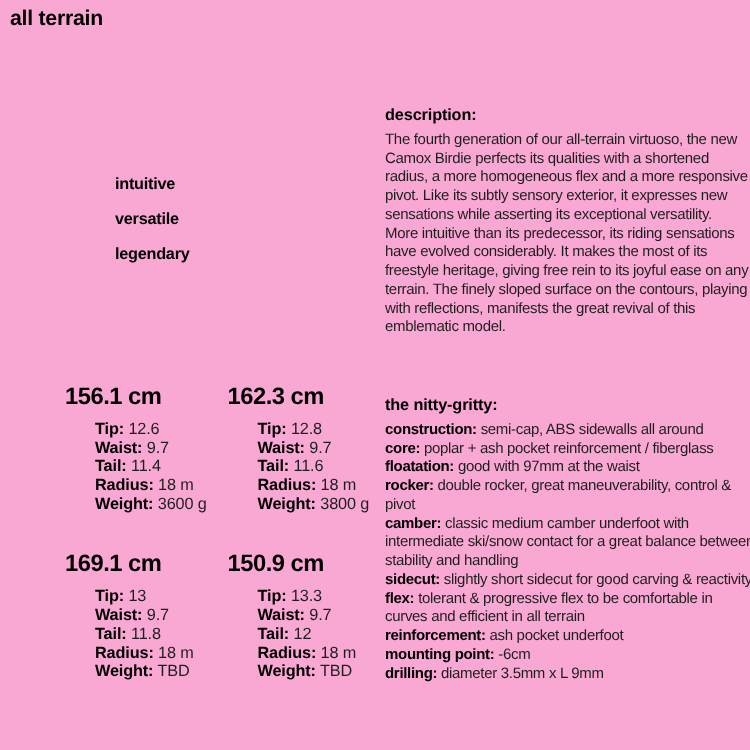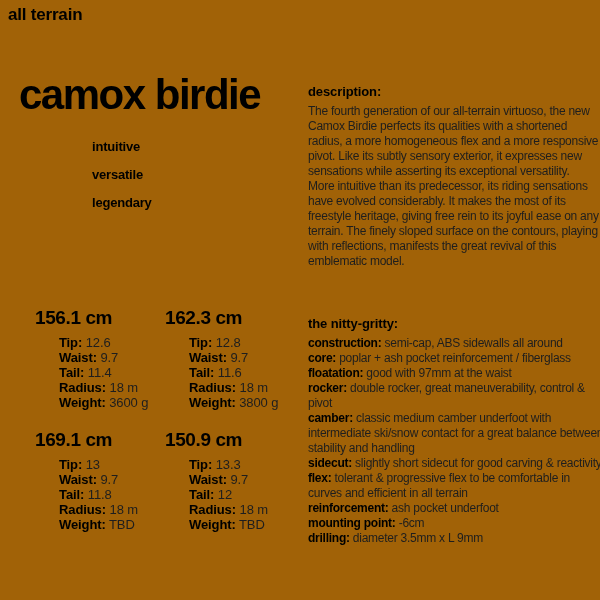--- a/index.html
+++ b/index.html
@@ -1,20 +1,20 @@
 <!DOCTYPE html>
 <html><head>
 <meta charset="utf-8">
 <style>
   html, body { margin: 0; padding: 0; background: #ffffff; }
   .page {
     position: relative;
     width: 600px;
     height: 600px;
-    background: #a16207;
+    background: #f9a8d4;
     color: #111111;
     font-family: "Liberation Sans", "DejaVu Sans", sans-serif;
     overflow: hidden;
   }
   .brand {
     position: absolute;
     left: 8px; top: 5px;
     font-size: 17px;
     font-weight: 700;
     letter-spacing: -0.2px;
@@ -35,24 +35,24 @@
     position: absolute;
     left: 92px; top: 133px;
     font-size: 13px;
     font-weight: 700;
     line-height: 28px;
     letter-spacing: -0.2px;
     color: #000000;
   }
   .sizes {
     position: absolute;
-    left: 35px; top: 306px;
+    left: 52px; top: 306px;
     display: grid;
     grid-template-columns: 130px auto;
-    row-gap: 18px;
+    row-gap: 30px;
   }
   .size-block h3 {
     margin: 0 0 5px 0;
     font-size: 19px;
     line-height: 24px;
     font-weight: 700;
     letter-spacing: -0.4px;
     color: #000000;
     white-space: nowrap;
   }
@@ -100,21 +100,20 @@
   }
   .item b { color: #000000; }
 </style>
 </head>
 <body>
 
 <div class="page">
 
   <div class="brand">all terrain</div>
 
-  <h1 class="title">camox birdie</h1>
 
   <div class="tagline" id="tagline">
       <div class="tagline-line">intuitive</div>
       <div class="tagline-line">versatile</div>
       <div class="tagline-line">legendary</div>
     </div>
 
   <section class="sizes" id="sizes">
       <div class="size-block">
         <h3>156.1 cm</h3>

